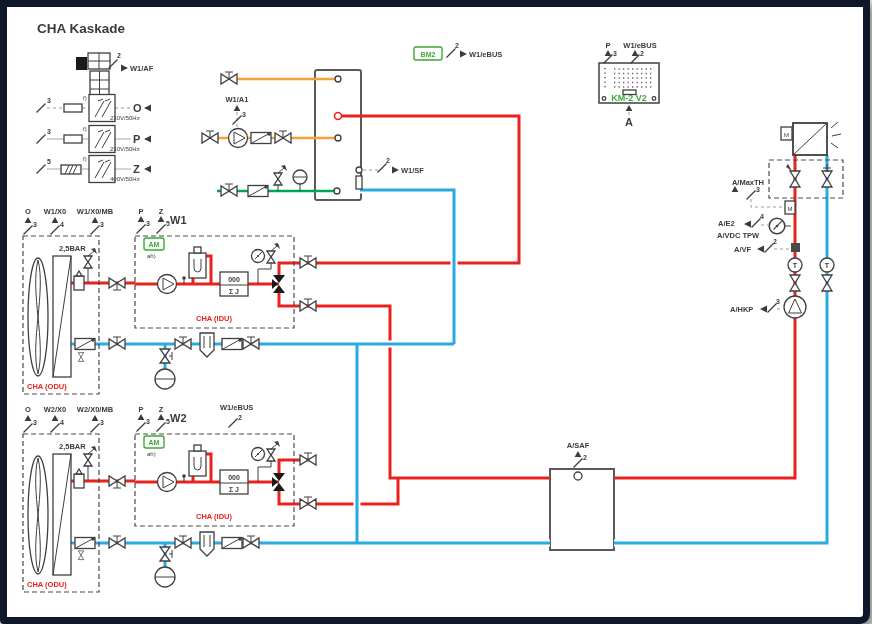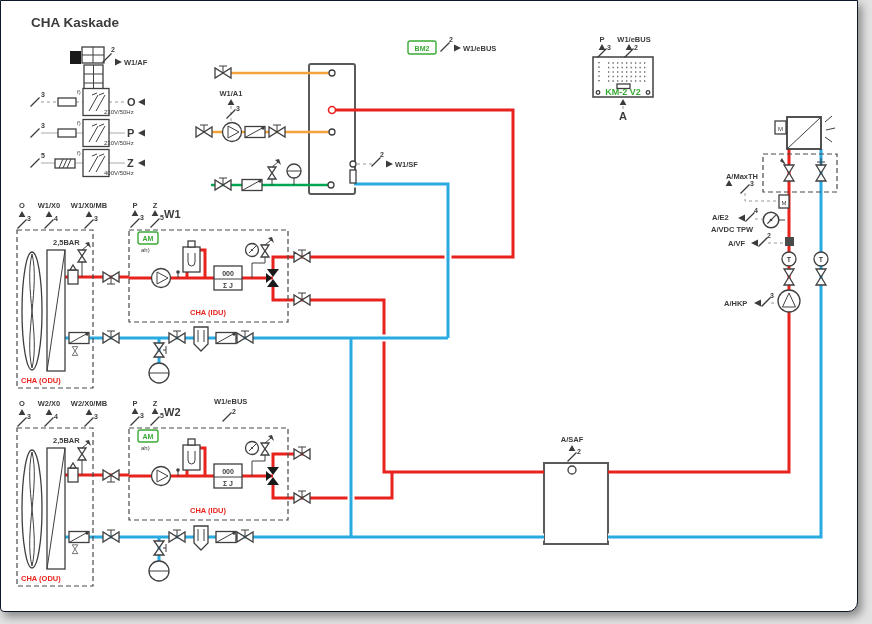--- a/index.html
+++ b/index.html
@@ -1,17 +1,17 @@
 <!DOCTYPE html>
 <html><head>
 <meta charset="utf-8">
 <style>
   html,body{margin:0;padding:0;background:#e2e2e2;width:872px;height:624px;overflow:hidden}
   .page{position:absolute;left:0;top:0;width:856px;height:610px;background:#fff;
-        border:1px solid #0f172a;border-radius:0 0 10px 4px;
+        border:7px solid #0f172a;border-radius:0 0 10px 4px;
         box-shadow:4px 5px 9px rgba(0,0,0,.38);}
   svg{display:block}
   text{font-family:"Liberation Sans",sans-serif;fill:#3b3b3b}
   .ttl{font-size:13.5px;font-weight:bold}
   .lb{font-size:7.5px;font-weight:bold}
   .sm{font-size:7px;font-weight:bold}
   .xs{font-size:6px}
   .big{font-size:11px;font-weight:bold}
   .redlb{fill:#e8231d}
   .grn{fill:#3aaa35}

